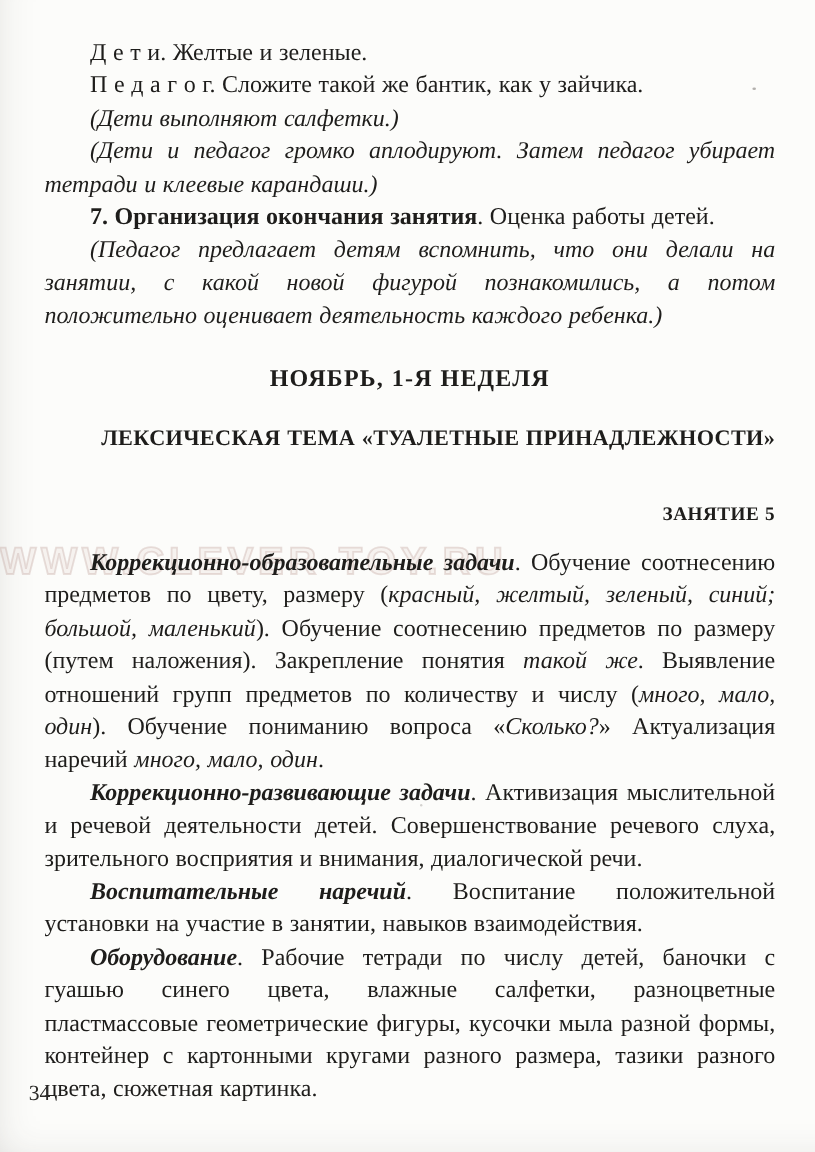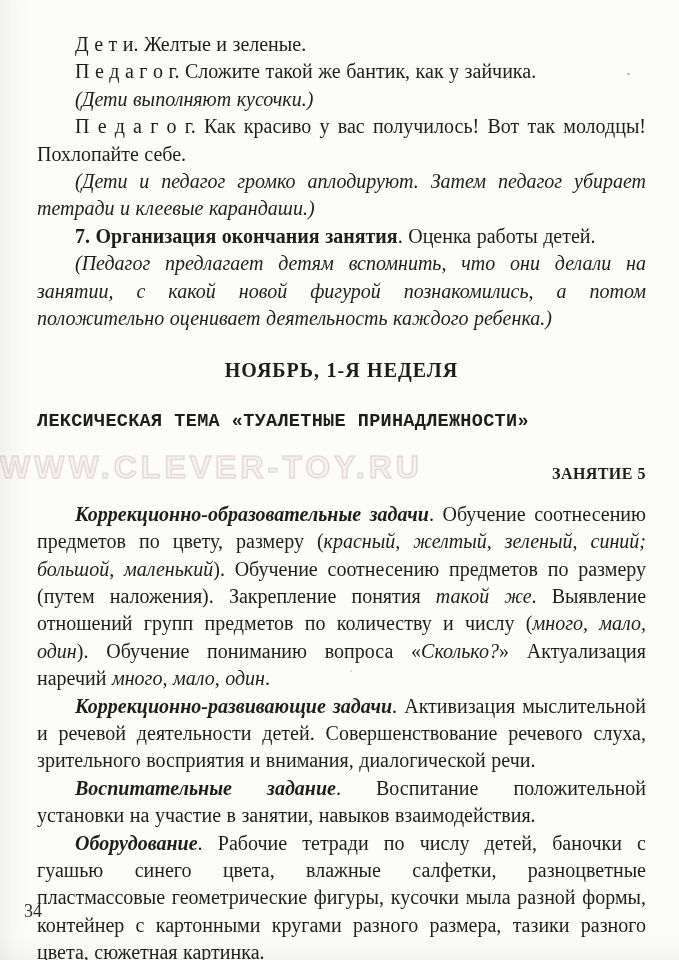--- a/index.html
+++ b/index.html
@@ -36,27 +36,26 @@
   }
   .h1 {
     text-align: center;
     text-indent: 0;
     font-weight: bold;
     font-size: 20px;
     letter-spacing: 1px;
     margin: 25px 0 23px 0;
   }
   .h2 {
-    text-align: left;
+    text-align: right;
     text-indent: 0;
     font-weight: bold;
     font-size: 18.5px;
     letter-spacing: 0.3px;
-    margin: 0 0 25px 0;
-    font-family: Liberation Mono, monospace;
+    margin: 0 0 35px 0;
   }
   .h3 {
     text-align: right;
     text-indent: 0;
     font-weight: bold;
     font-size: 16px;
     letter-spacing: 0.4px;
     margin: 0 0 13px 0;
   }
   .run-normal { font-style: normal; font-weight: normal; }
@@ -96,31 +95,30 @@
 </style>
 </head>
 <body>
 
 <div class="page">
   <div class="watermark">WWW.CLEVER-TOY.RU</div>
 
   <div class="text-block" id="text-block">
       <div class="para"><span class="run-normal">Д е т и. Желтые и зеленые.</span></div>
       <div class="para"><span class="run-normal">П е д а г о г. Сложите такой же бантик, как у зайчика.</span></div>
-      <div class="para"><span class="run-italic">(Дети выполняют кусочки.)</span></div>
-      <div class="para"><span class="run-normal">П е д а г о г. Как красиво у вас получилось! Вот так молодцы! Похлопайте себе.</span></div>
+      <div class="para"><span class="run-italic">(Дети выполняют салфетки.)</span></div>
       <div class="para"><span class="run-italic">(Дети и педагог громко аплодируют. Затем педагог убирает тетради и клеевые карандаши.)</span></div>
       <div class="para"><span class="run-bold">7. Организация окончания занятия</span><span class="run-normal">. Оценка работы детей.</span></div>
       <div class="para"><span class="run-italic">(Педагог предлагает детям вспомнить, что они делали на занятии, с какой новой фигурой познакомились, а потом положительно оценивает деятельность каждого ребенка.)</span></div>
       <div class="para h1">НОЯБРЬ, 1-Я НЕДЕЛЯ</div>
       <div class="para h2">ЛЕКСИЧЕСКАЯ ТЕМА «ТУАЛЕТНЫЕ ПРИНАДЛЕЖНОСТИ»</div>
       <div class="para h3">ЗАНЯТИЕ 5</div>
       <div class="para"><span class="run-bold-italic">Коррекционно-образовательные задачи</span><span class="run-normal">. Обучение соотнесению предметов по цвету, размеру (</span><span class="run-italic">красный, желтый, зеленый, синий; большой, маленький</span><span class="run-normal">). Обучение соотнесению предметов по размеру (путем наложения). Закрепление понятия </span><span class="run-italic">такой же</span><span class="run-normal">. Выявление отношений групп предметов по количеству и числу (</span><span class="run-italic">много, мало, один</span><span class="run-normal">). Обучение пониманию вопроса «</span><span class="run-italic">Сколько?</span><span class="run-normal">» Актуализация наречий </span><span class="run-italic">много, мало, один</span><span class="run-normal">.</span></div>
       <div class="para"><span class="run-bold-italic">Коррекционно-развивающие задачи</span><span class="run-normal">. Активизация мыслительной и речевой деятельности детей. Совершенствование речевого слуха, зрительного восприятия и внимания, диалогической речи.</span></div>
-      <div class="para"><span class="run-bold-italic">Воспитательные задание</span><span class="run-normal">. Воспитание положительной установки на участие в занятии, навыков взаимодействия.</span></div>
+      <div class="para"><span class="run-bold-italic">Воспитательные наречий</span><span class="run-normal">. Воспитание положительной установки на участие в занятии, навыков взаимодействия.</span></div>
       <div class="para"><span class="run-bold-italic">Оборудование</span><span class="run-normal">. Рабочие тетради по числу детей, баночки с гуашью синего цвета, влажные салфетки, разноцветные пластмассовые геометрические фигуры, кусочки мыла разной формы, контейнер с картонными кругами разного размера, тазики разного цвета, сюжетная картинка.</span></div>
     </div>
 
   <div class="page-number">34</div>
 
   <div class="speck speck-1"></div>
   <div class="speck speck-2"></div>
 </div>
 
 </body></html>

